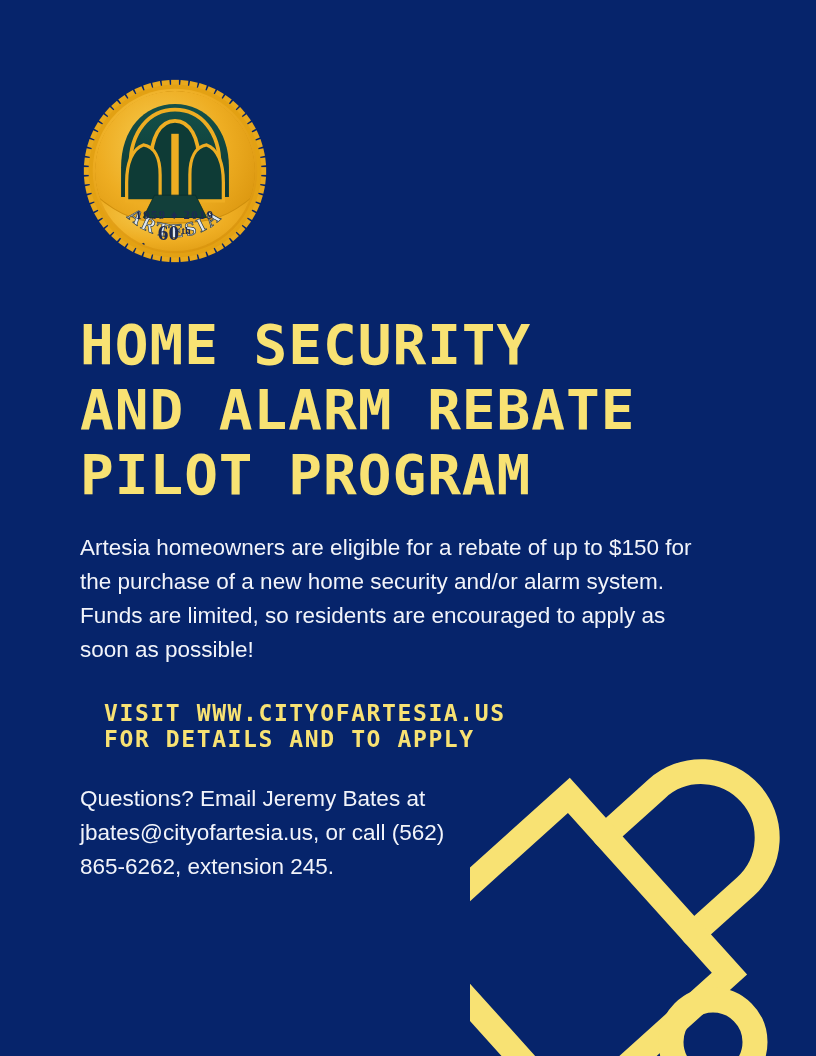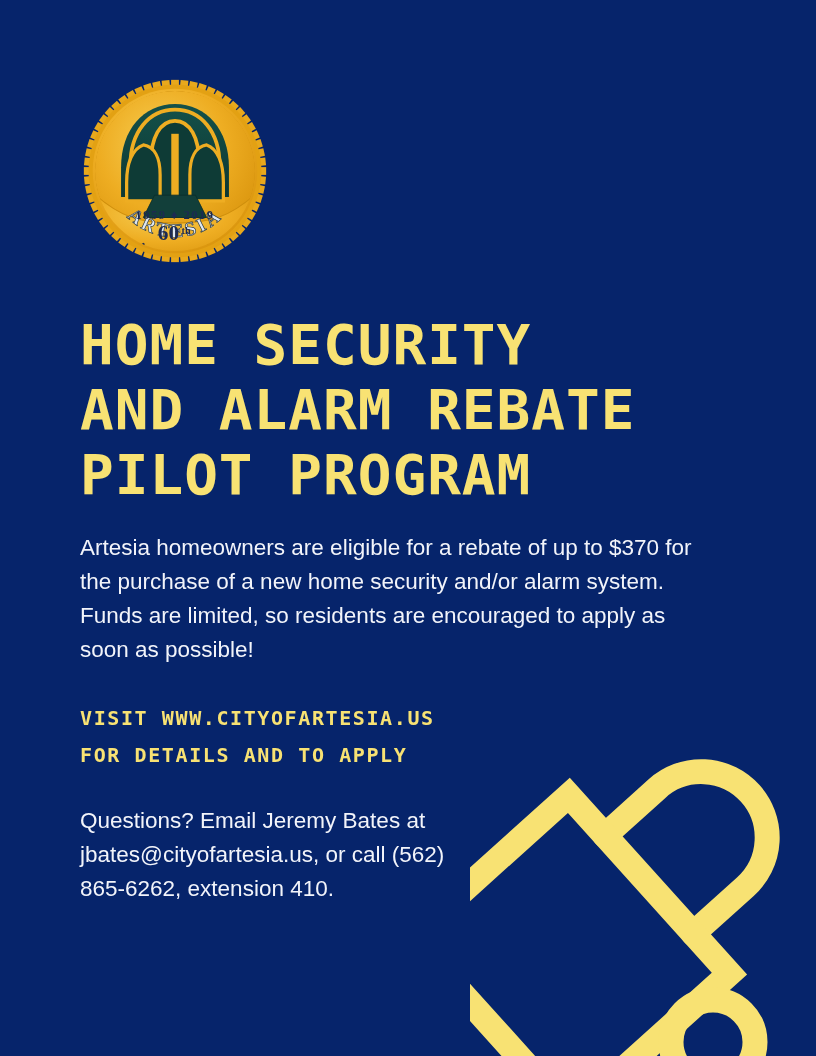--- a/index.html
+++ b/index.html
@@ -71,27 +71,28 @@
     font-size:22.5px;
     line-height:34px;
     width:632px;
   }
 
   .cta {
     margin-top:33px;
     color:#f8e273;
     font-family:"DejaVu Sans Mono", monospace;
     font-weight:700;
-    font-size:20px;
-    line-height:37px;
+    font-size:23px;
+    line-height:26px;
     letter-spacing:1.6px;
     text-transform:uppercase;
     white-space:pre-line;
     position:relative;
     z-index:3;
+    margin-left:24px;
   }
 
   .contact {
     margin-top:30px;
     color:#f2f4fa;
     font-family:"Liberation Sans", sans-serif;
     font-weight:400;
     font-size:22.5px;
     line-height:34px;
     width:400px;
@@ -248,21 +249,21 @@
     </svg>
   </div>
 
   <div id="content">
 
 
     <h1 class="headline">HOME SECURITY
 AND ALARM REBATE
 PILOT PROGRAM</h1>
 
-    <p class="body-copy">Artesia homeowners are eligible for a rebate of up to $370 for the purchase of a new home security and/or alarm system. Funds are limited, so residents are encouraged to apply as soon as possible!</p>
+    <p class="body-copy">Artesia homeowners are eligible for a rebate of up to $150 for the purchase of a new home security and/or alarm system. Funds are limited, so residents are encouraged to apply as soon as possible!</p>
 
     <div class="cta">VISIT WWW.CITYOFARTESIA.US
 FOR DETAILS AND TO APPLY</div>
 
-    <p class="contact">Questions? Email Jeremy Bates at jbates@cityofartesia.us, or call (562) 865-6262, extension 410.</p>
+    <p class="contact">Questions? Email Jeremy Bates at jbates@cityofartesia.us, or call (562) 865-6262, extension 245.</p>
 
   </div>
 </div>
 
 </body></html>

